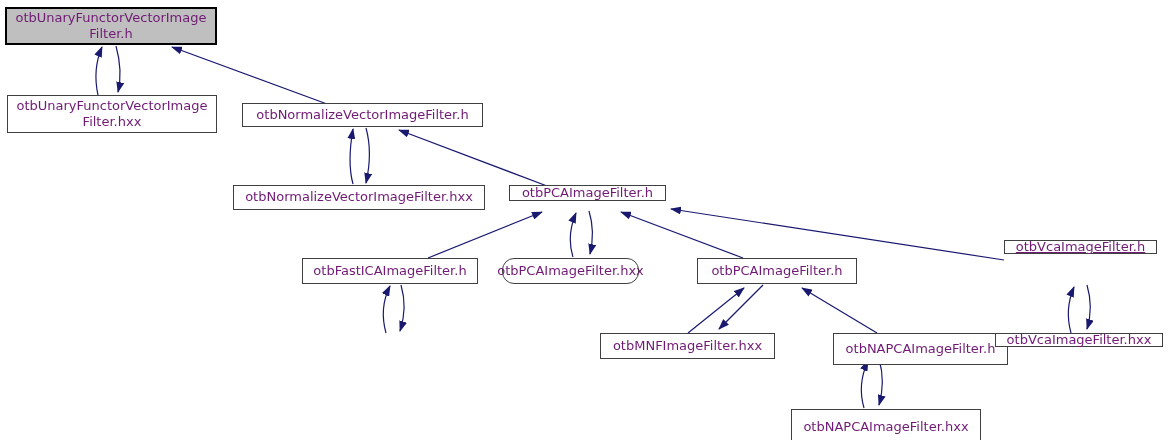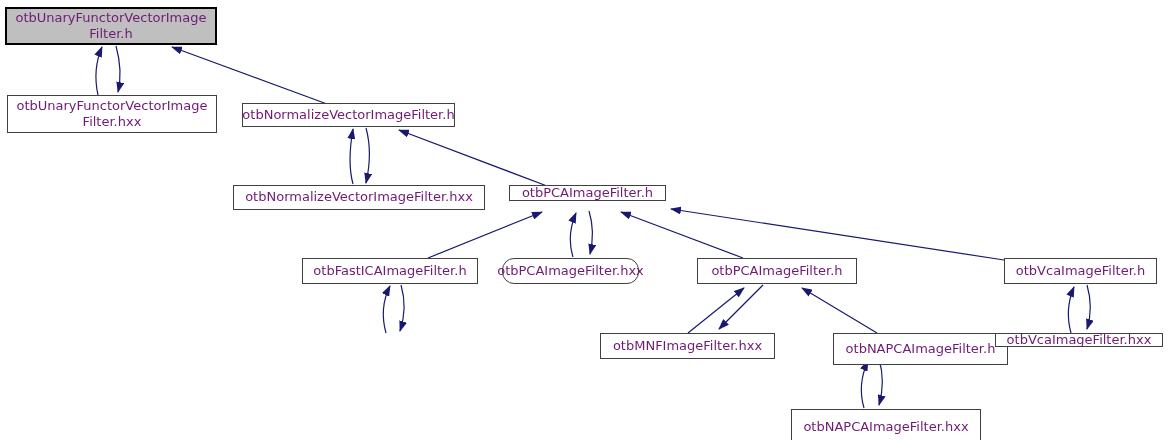--- a/index.html
+++ b/index.html
@@ -93,21 +93,21 @@
   <div class="node selected" style="left:5px; top:7px; width:212px; height:38px;">
     <span>otbUnaryFunctorVectorImage</span>
     <span>Filter.h</span>
   </div>
 
   <div class="node" style="left:7px; top:95px; width:210px; height:38px;">
     <span>otbUnaryFunctorVectorImage</span>
     <span>Filter.hxx</span>
   </div>
 
-  <div class="node" style="left:242px; top:103px; width:213px; height:24px;">
+  <div class="node" style="left:242px; top:103px; width:241px; height:24px;">
     <span>otbNormalizeVectorImageFilter.h</span>
   </div>
 
   <div class="node" style="left:233px; top:185px; width:252px; height:25px;">
     <span>otbNormalizeVectorImageFilter.hxx</span>
   </div>
 
   <div class="node" style="left:509px; top:185px; width:157px; height:16px;">
     <span>otbPCAImageFilter.h</span>
   </div>
@@ -117,21 +117,21 @@
   </div>
 
   <div class="node" style="left:502px; top:258px; width:137px; height:26px;border-radius:12px;">
     <span>otbPCAImageFilter.hxx</span>
   </div>
 
   <div class="node" style="left:697px; top:258px; width:160px; height:26px;">
     <span>otbPCAImageFilter.h</span>
   </div>
 
-  <div class="node" style="left:1004px; top:258px; width:153px; height:26px;">
+  <div class="node" style="left:1004px; top:240px; width:153px; height:14px;text-decoration:underline;">
     <span>otbVcaImageFilter.h</span>
   </div>
 
 
   <div class="node" style="left:600px; top:333px; width:175px; height:26px;">
     <span>otbMNFImageFilter.hxx</span>
   </div>
 
   <div class="node" style="left:833px; top:333px; width:175px; height:32px;">
     <span>otbNAPCAImageFilter.h</span>

